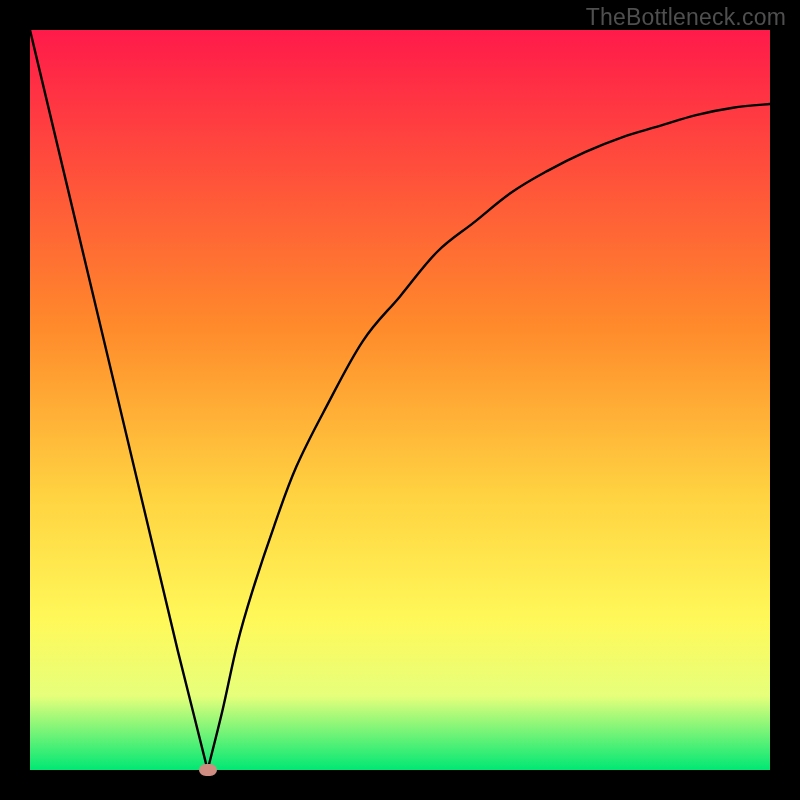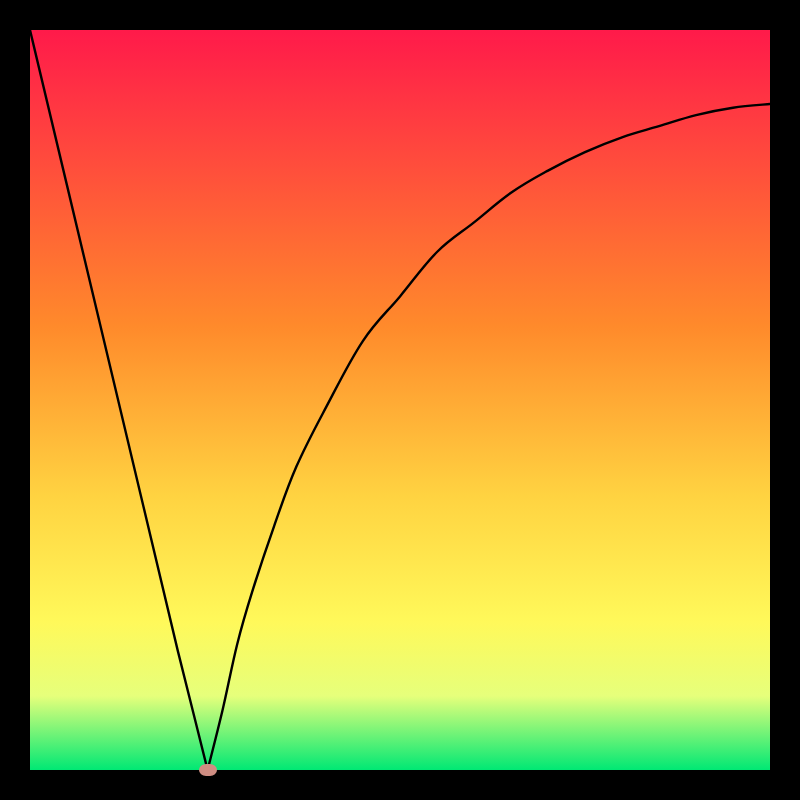--- a/index.html
+++ b/index.html
@@ -40,20 +40,21 @@
     height: 12px;
     background: #cf8d82;
     border-radius: 7px / 6px;
     transform: translate(-50%, -50%);
   }
 </style>
 </head>
 <body>
 
 <div class="frame">
+  <div class="watermark">TheBottleneck.com</div>
 
   <svg class="plot" viewBox="0 0 740 740" preserveAspectRatio="none">
     <defs>
       <linearGradient id="bg-grad" x1="0" y1="0" x2="0" y2="1">
           <stop offset="0%" stop-color="#ff1a4a"></stop>
           <stop offset="40%" stop-color="#ff8a2b"></stop>
           <stop offset="63%" stop-color="#ffd341"></stop>
           <stop offset="80%" stop-color="#fff95a"></stop>
           <stop offset="90%" stop-color="#e6ff7b"></stop>
           <stop offset="100%" stop-color="#00e874"></stop>

